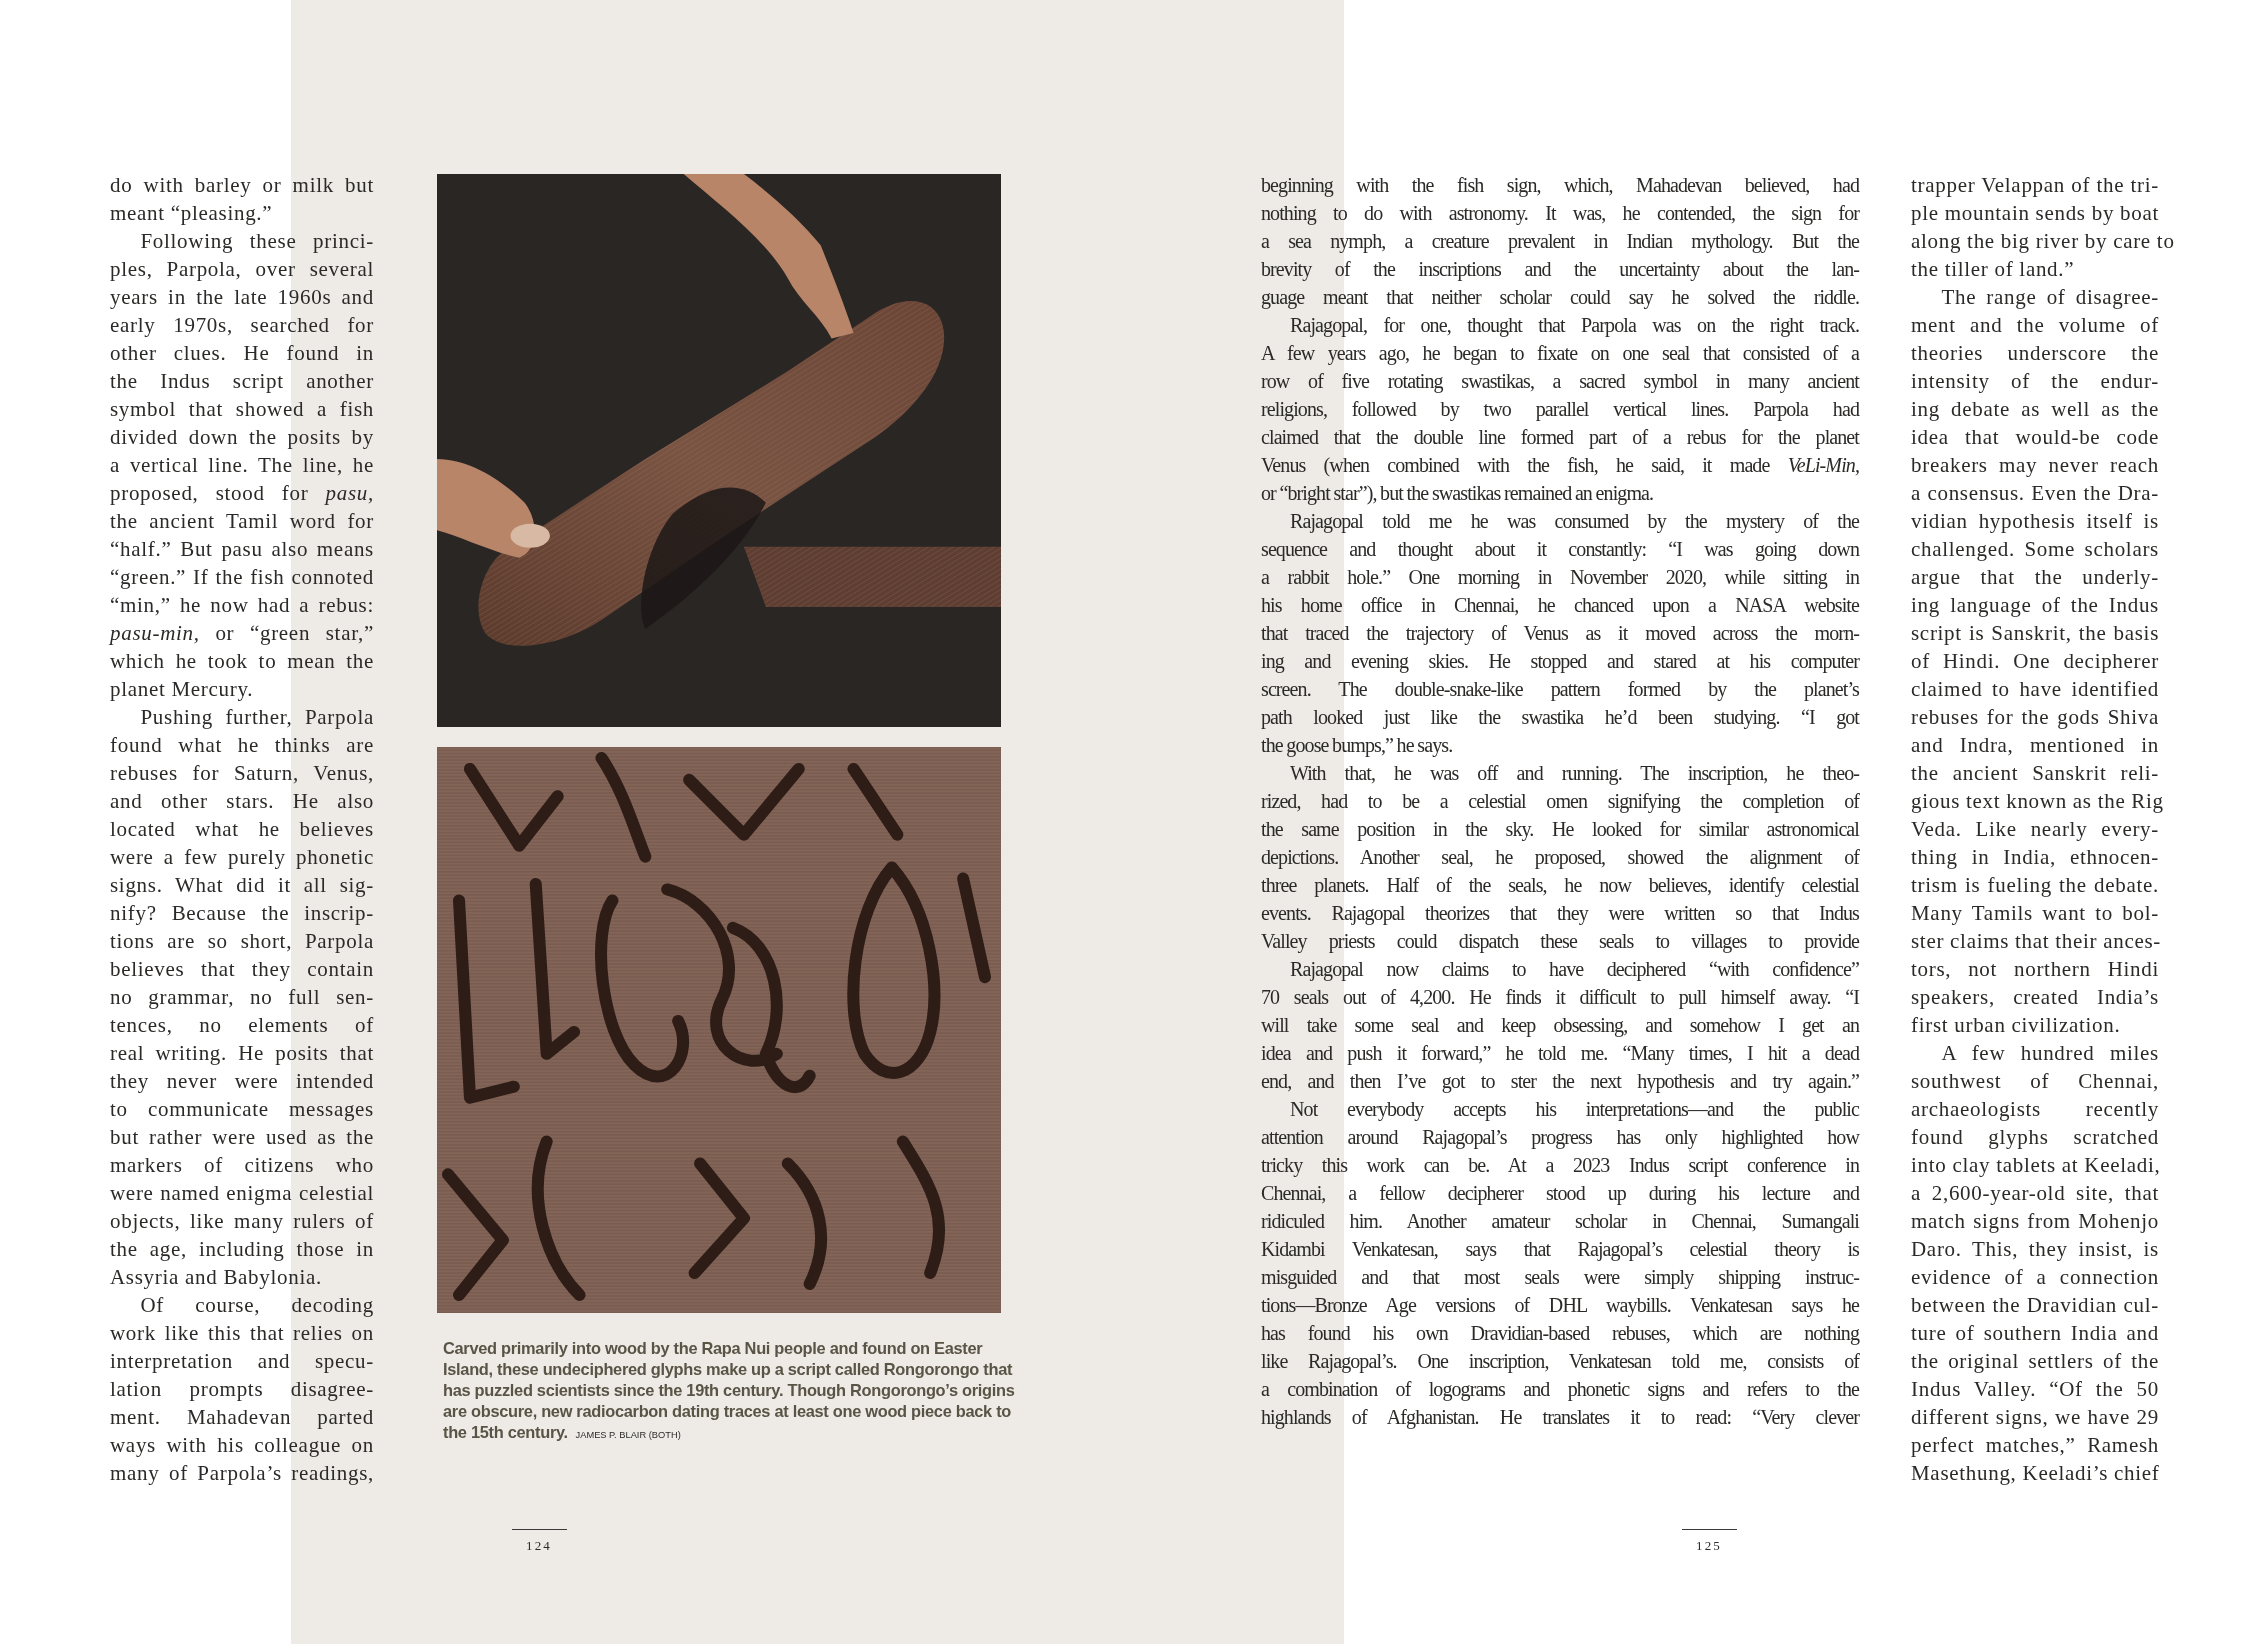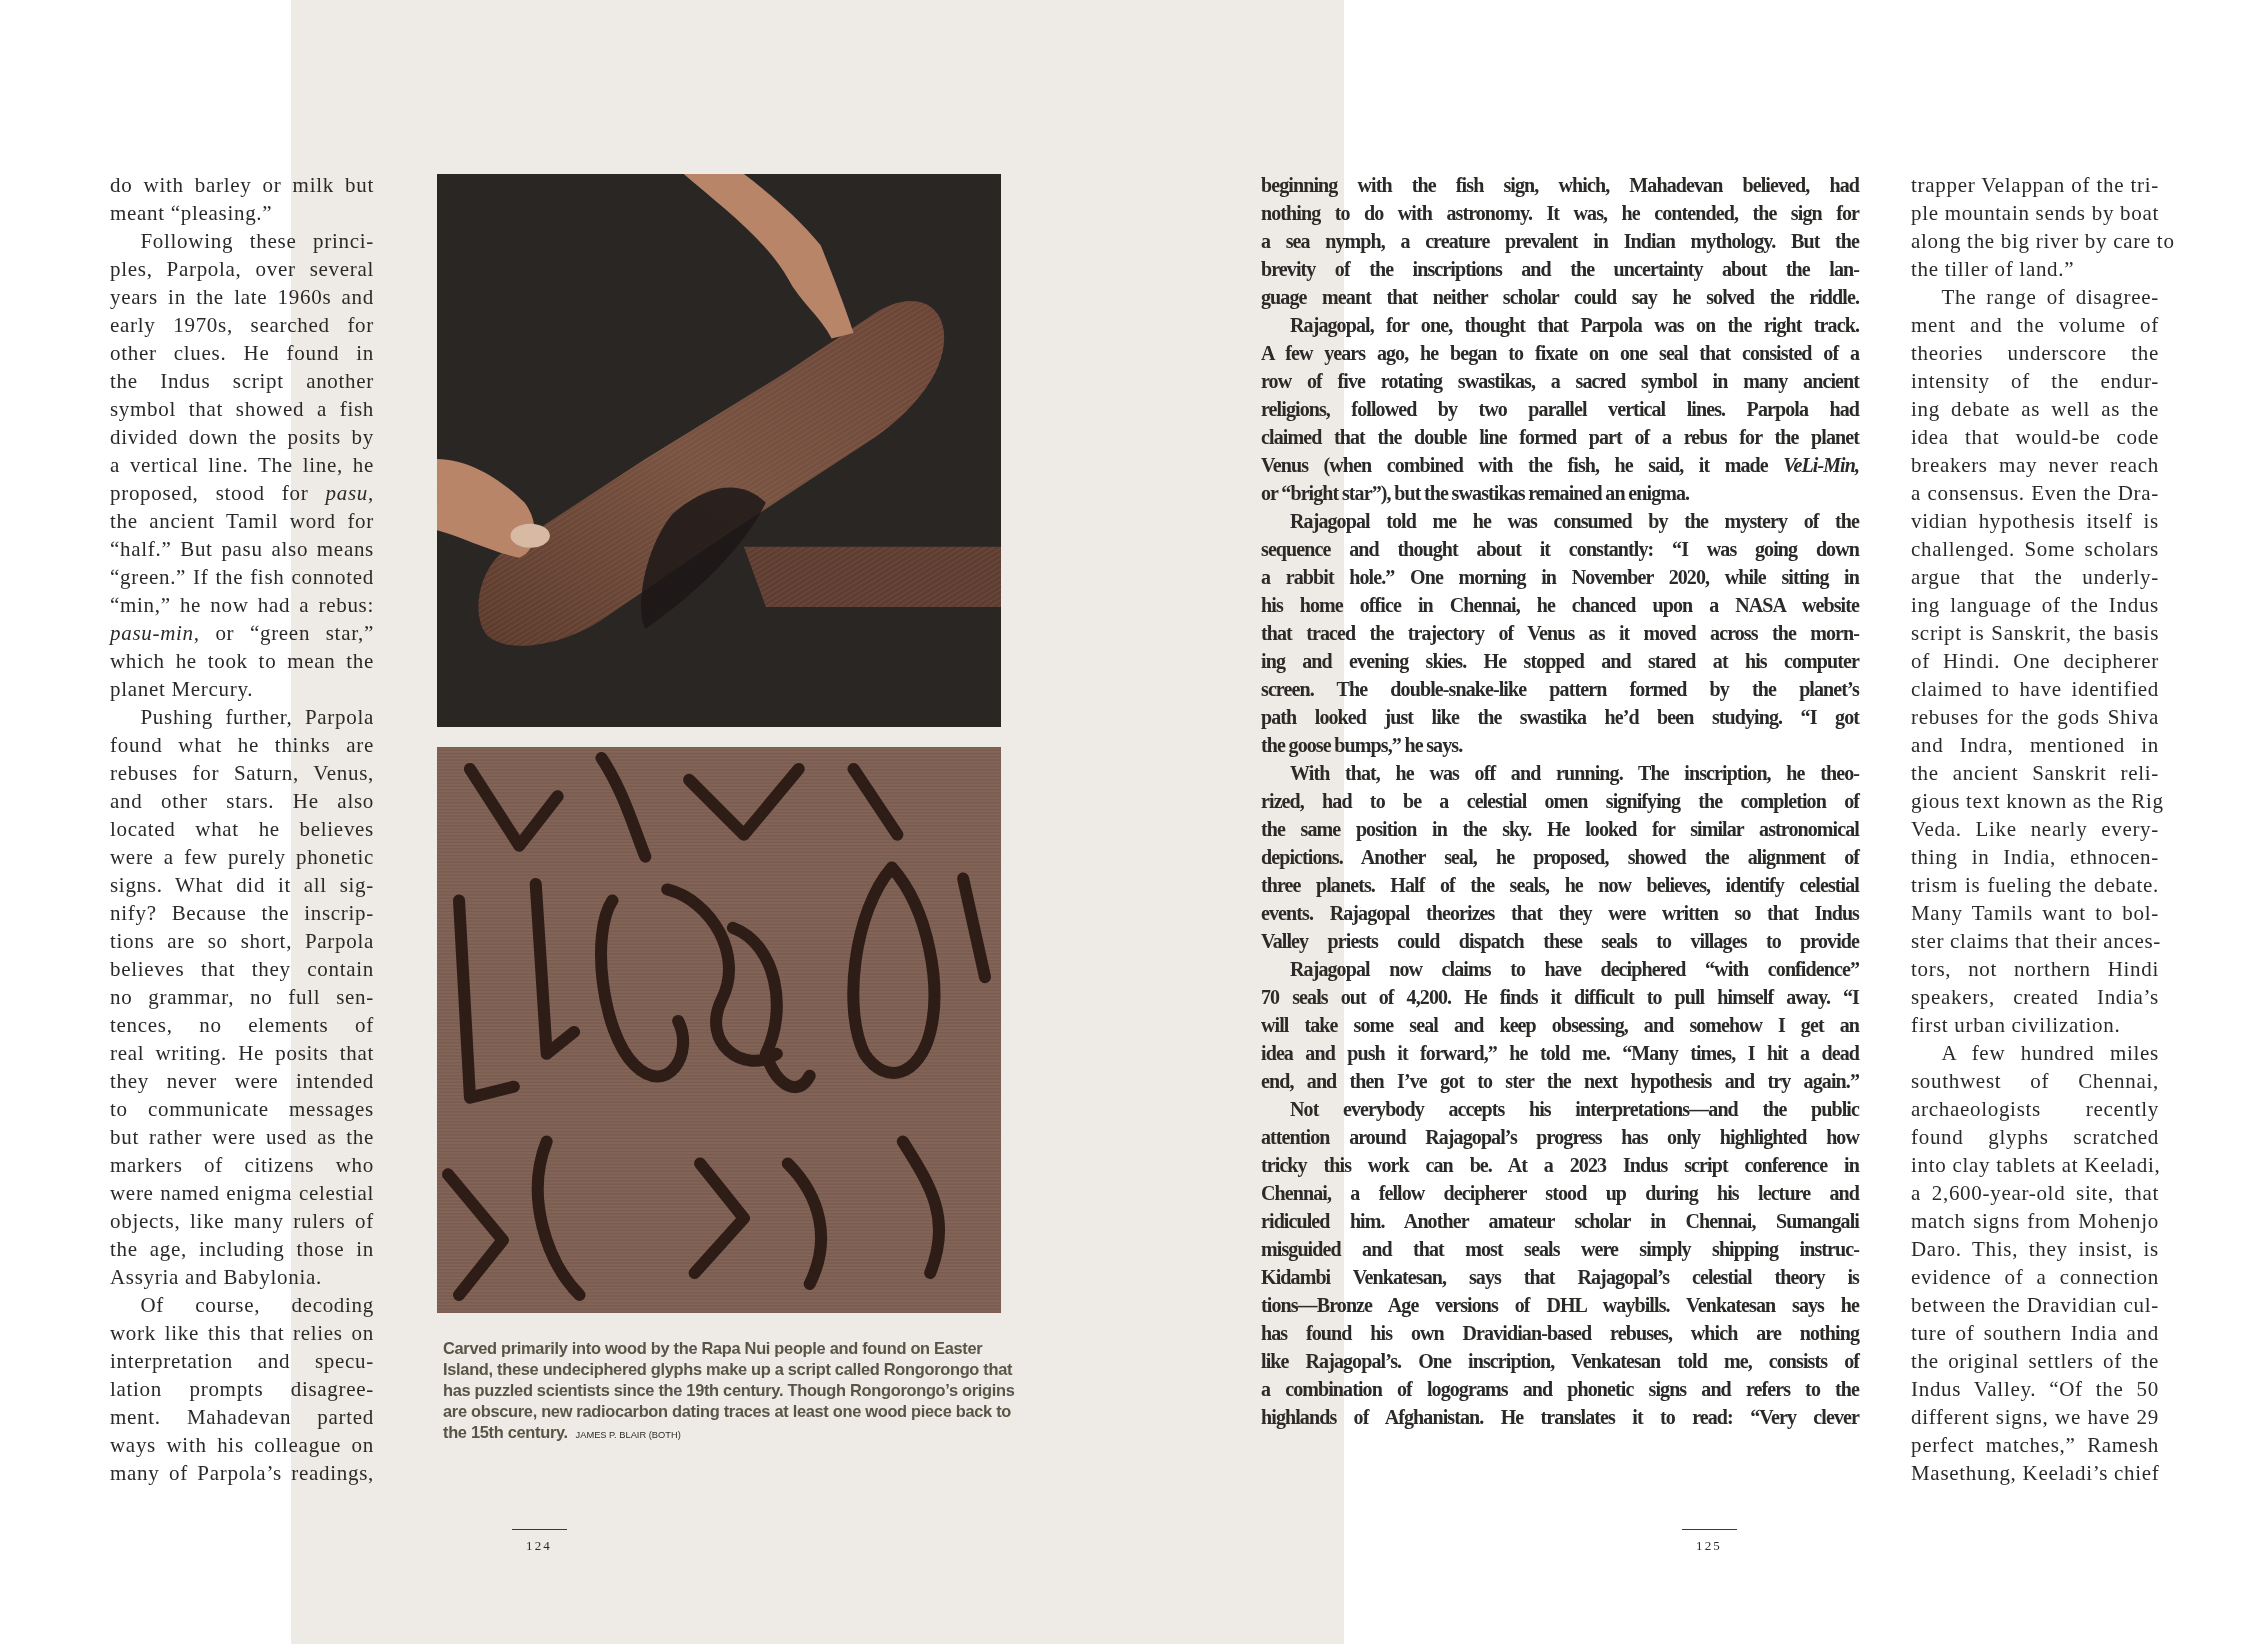--- a/index.html
+++ b/index.html
@@ -1,20 +1,20 @@
 <!DOCTYPE html>
 <html style="font-size:8.8px"><head>
 <meta charset="utf-8">
 <style>
   html, body { margin:0; padding:0; }
   body { width:2261px; height:1645px; position:relative; background:#ffffff; overflow:hidden; color:#2b2a28; }
   .band { position:absolute; left:291px; top:0; width:1053px; height:1645px; background:#eeebe6; }
   .col { position:absolute; font-family:"Liberation Serif", serif; }
   .col1 { left:110px; top:171px; width:264px; font-size:21px; line-height:28px; text-align:justify; letter-spacing:0.7px; }
-  .col3 { left:1261px; top:171px; width:598px; font-size:20px; line-height:28px; text-align:justify; letter-spacing:-0.9px; word-spacing:-0.5px;font-weight:bold; }
+  .col3 { left:1261px; top:171px; width:598px; font-size:20px; line-height:28px; text-align:justify; letter-spacing:-0.9px; word-spacing:-0.5px; }
   .col4 { left:1911px; top:171px; width:248px; font-size:21px; line-height:28px; text-align:justify; letter-spacing:0.7px; }
   .line { display:block; white-space:nowrap; text-align-last:justify; text-align:justify; }
   .line.last { text-align-last:left; }
   .line.ind { padding-left:1.45em; }
   .photo { position:absolute; left:437px; width:564px; overflow:hidden; }
   .photo1 { top:174px; height:553px; background:#2a2624; }
   .photo2 { top:747px; height:566px; background:#6b4f44; }
   .caption { position:absolute; left:443px; top:1338px; width:581px; font-family:"Liberation Sans", sans-serif; font-weight:bold; font-size:16.4px; line-height:21px; color:#5a5447; letter-spacing:-0.3px; }
   .credit { font-weight:normal; font-size:9.3px; letter-spacing:0; color:#2b2a28; margin-left:7.7px;text-align:center; }
   .pagenum { position:absolute; top:1529px; width:60px; text-align:center; font-family:"Liberation Serif", serif; font-size:13px; letter-spacing:2.2px; color:#2b2a28; }
@@ -170,22 +170,22 @@
     <span class="line ind">Rajagopal now claims to have deciphered “with confidence”</span>
     <span class="line">70 seals out of 4,200. He finds it difficult to pull himself away. “I</span>
     <span class="line">will take some seal and keep obsessing, and somehow I get an</span>
     <span class="line">idea and push it forward,” he told me. “Many times, I hit a dead</span>
     <span class="line">end, and then I’ve got to ster the next hypothesis and try again.”</span>
     <span class="line ind">Not everybody accepts his interpretations—and the public</span>
     <span class="line">attention around Rajagopal’s progress has only highlighted how</span>
     <span class="line">tricky this work can be. At a 2023 Indus script conference in</span>
     <span class="line">Chennai, a fellow decipherer stood up during his lecture and</span>
     <span class="line">ridiculed him. Another amateur scholar in Chennai, Sumangali</span>
+    <span class="line">Kidambi Venkatesan, says that Rajagopal’s celestial theory is</span>
     <span class="line">misguided and that most seals were simply shipping instruc-</span>
-    <span class="line">Kidambi Venkatesan, says that Rajagopal’s celestial theory is</span>
     <span class="line">tions—Bronze Age versions of DHL waybills. Venkatesan says he</span>
     <span class="line">has found his own Dravidian-based rebuses, which are nothing</span>
     <span class="line">like Rajagopal’s. One inscription, Venkatesan told me, consists of</span>
     <span class="line">a combination of logograms and phonetic signs and refers to the</span>
     <span class="line">highlands of Afghanistan. He translates it to read: “Very clever</span>
   </div>
 <div class="col col4">
     <span class="line">trapper Velappan of the tri-</span>
     <span class="line">ple mountain sends by boat</span>
     <span class="line">along the big river by care to</span>

